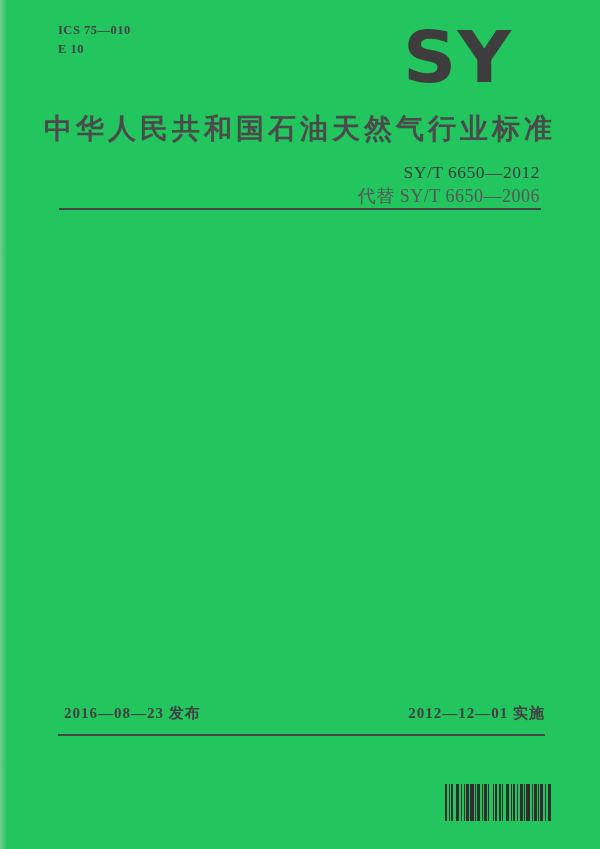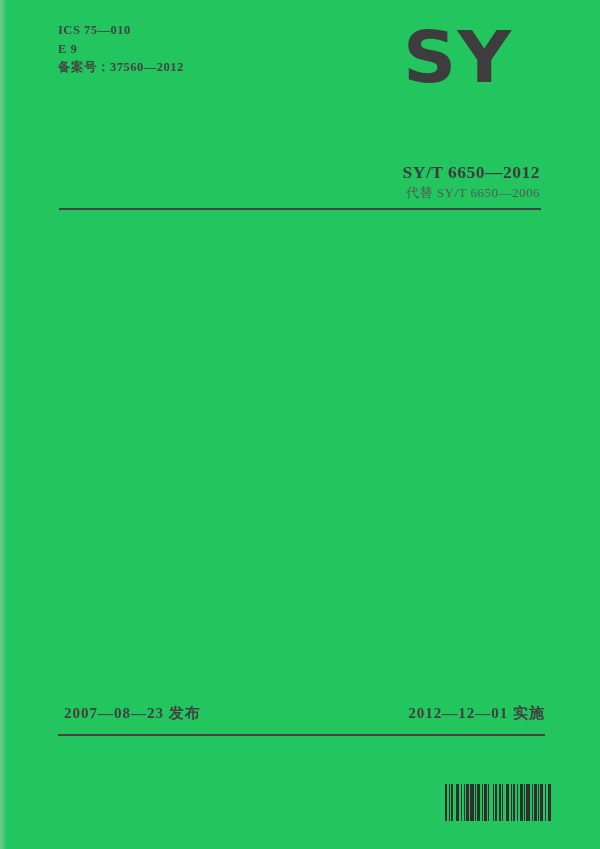--- a/index.html
+++ b/index.html
@@ -56,30 +56,30 @@
     font-size: 28px;
     letter-spacing: 4px;
     color: #4a4a4a;
     white-space: nowrap;
   }
   .std-no {
     position: absolute;
     top: 162px;
     right: 60px;
     font-size: 17.5px;
-    font-weight: bold;
+    font-weight: normal;
     letter-spacing: 0.5px;
     color: #3c3c3c;
     white-space: nowrap;
   }
   .replaces {
     position: absolute;
     top: 184px;
     right: 60px;
-    font-size: 13px;
+    font-size: 18px;
     color: #565656;
     letter-spacing: 0.5px;
     white-space: nowrap;
     text-align: right;
   }
   .rule {
     position: absolute;
     height: 2px;
     background: #454545;
   }
@@ -179,34 +179,34 @@
   }
 </style>
 </head>
 <body>
 
 <div class="page">
   <div class="edge-left"></div>
 
   <div class="meta">
     <div class="meta-line">ICS 75—010</div>
-    <div class="meta-line">E 9</div>
-    <div class="meta-line">备案号：37560—2012</div>
+    <div class="meta-line">E 10</div>
   </div>
 
   <div class="logo">SY</div>
 
+  <div class="org-title">中华人民共和国石油天然气行业标准</div>
 
   <div class="std-no">SY/T 6650—2012</div>
   <div class="replaces">代替 SY/T 6650—2006</div>
 
   <div class="rule rule-top"></div>
 
 
-  <div class="issue-date">2007—08—23 发布</div>
+  <div class="issue-date">2016—08—23 发布</div>
   <div class="impl-date">2012—12—01 实施</div>
 
   <div class="rule rule-bottom"></div>
 
 
   <div class="barcode" id="barcode">
       <div class="bar" style="width: 2.4px;"></div>
       <div class="gap" style="width: 1.2px;"></div>
       <div class="bar" style="width: 1.2px;"></div>
       <div class="gap" style="width: 1.2px;"></div>

